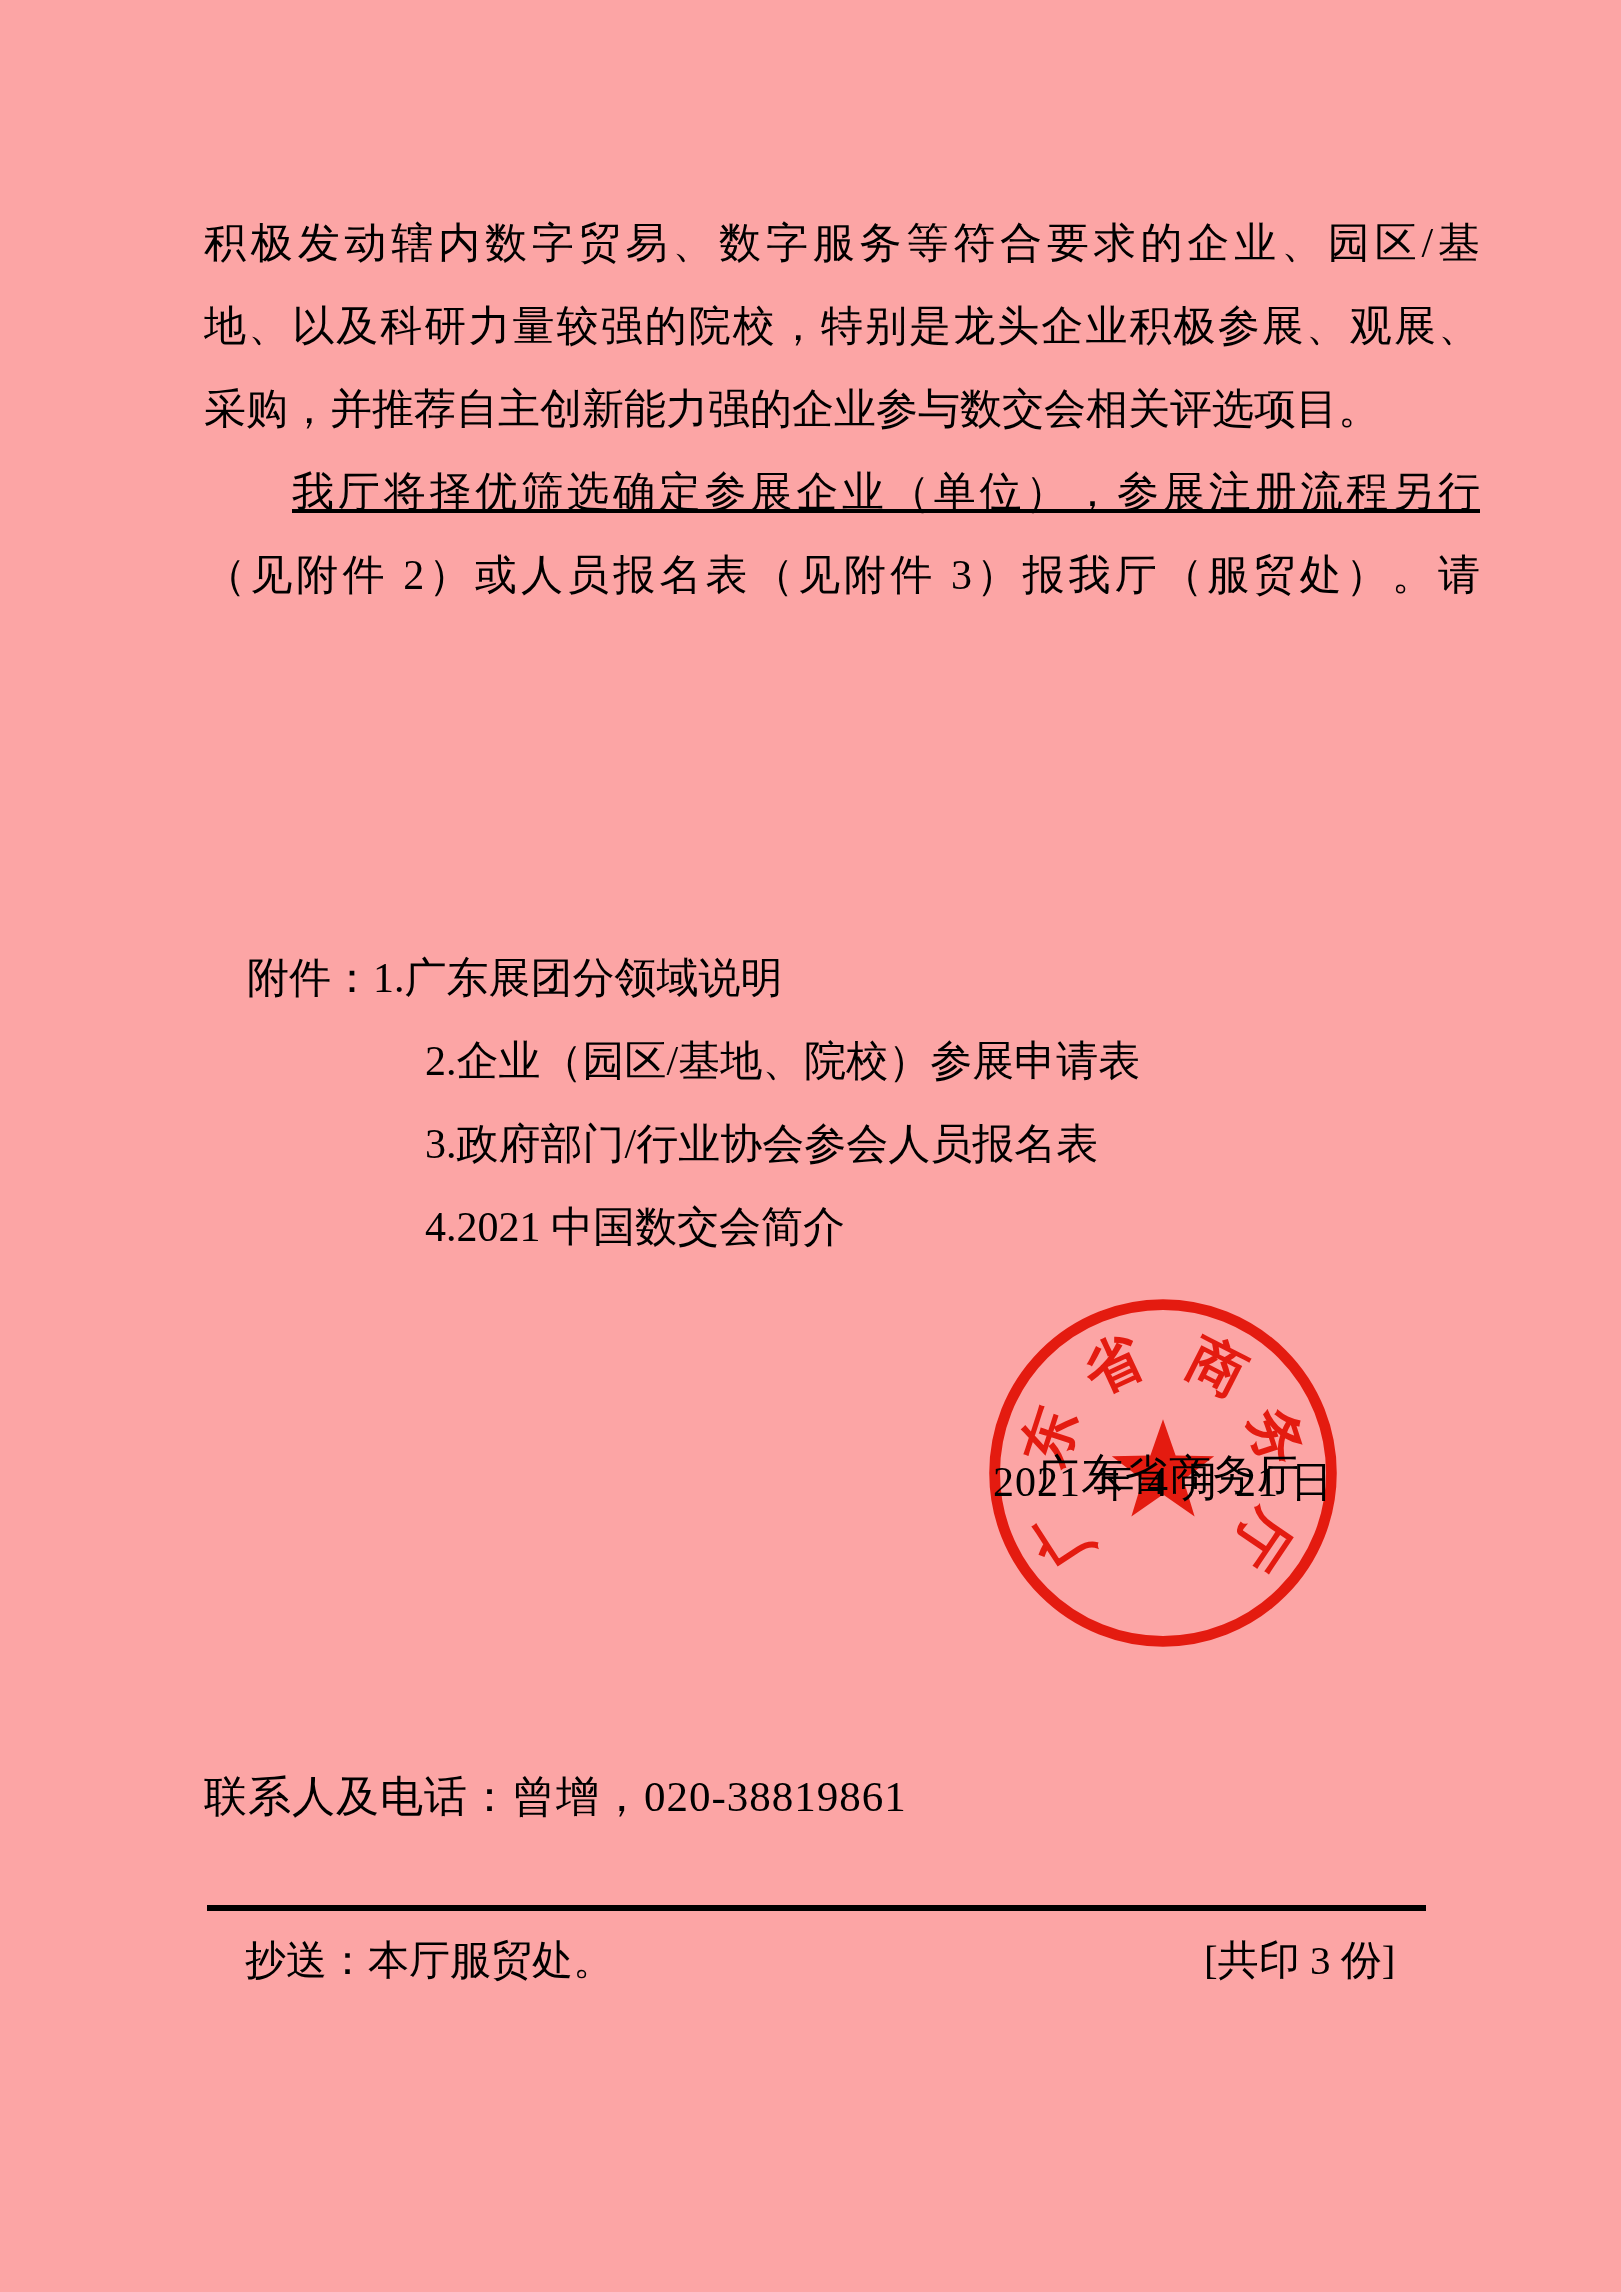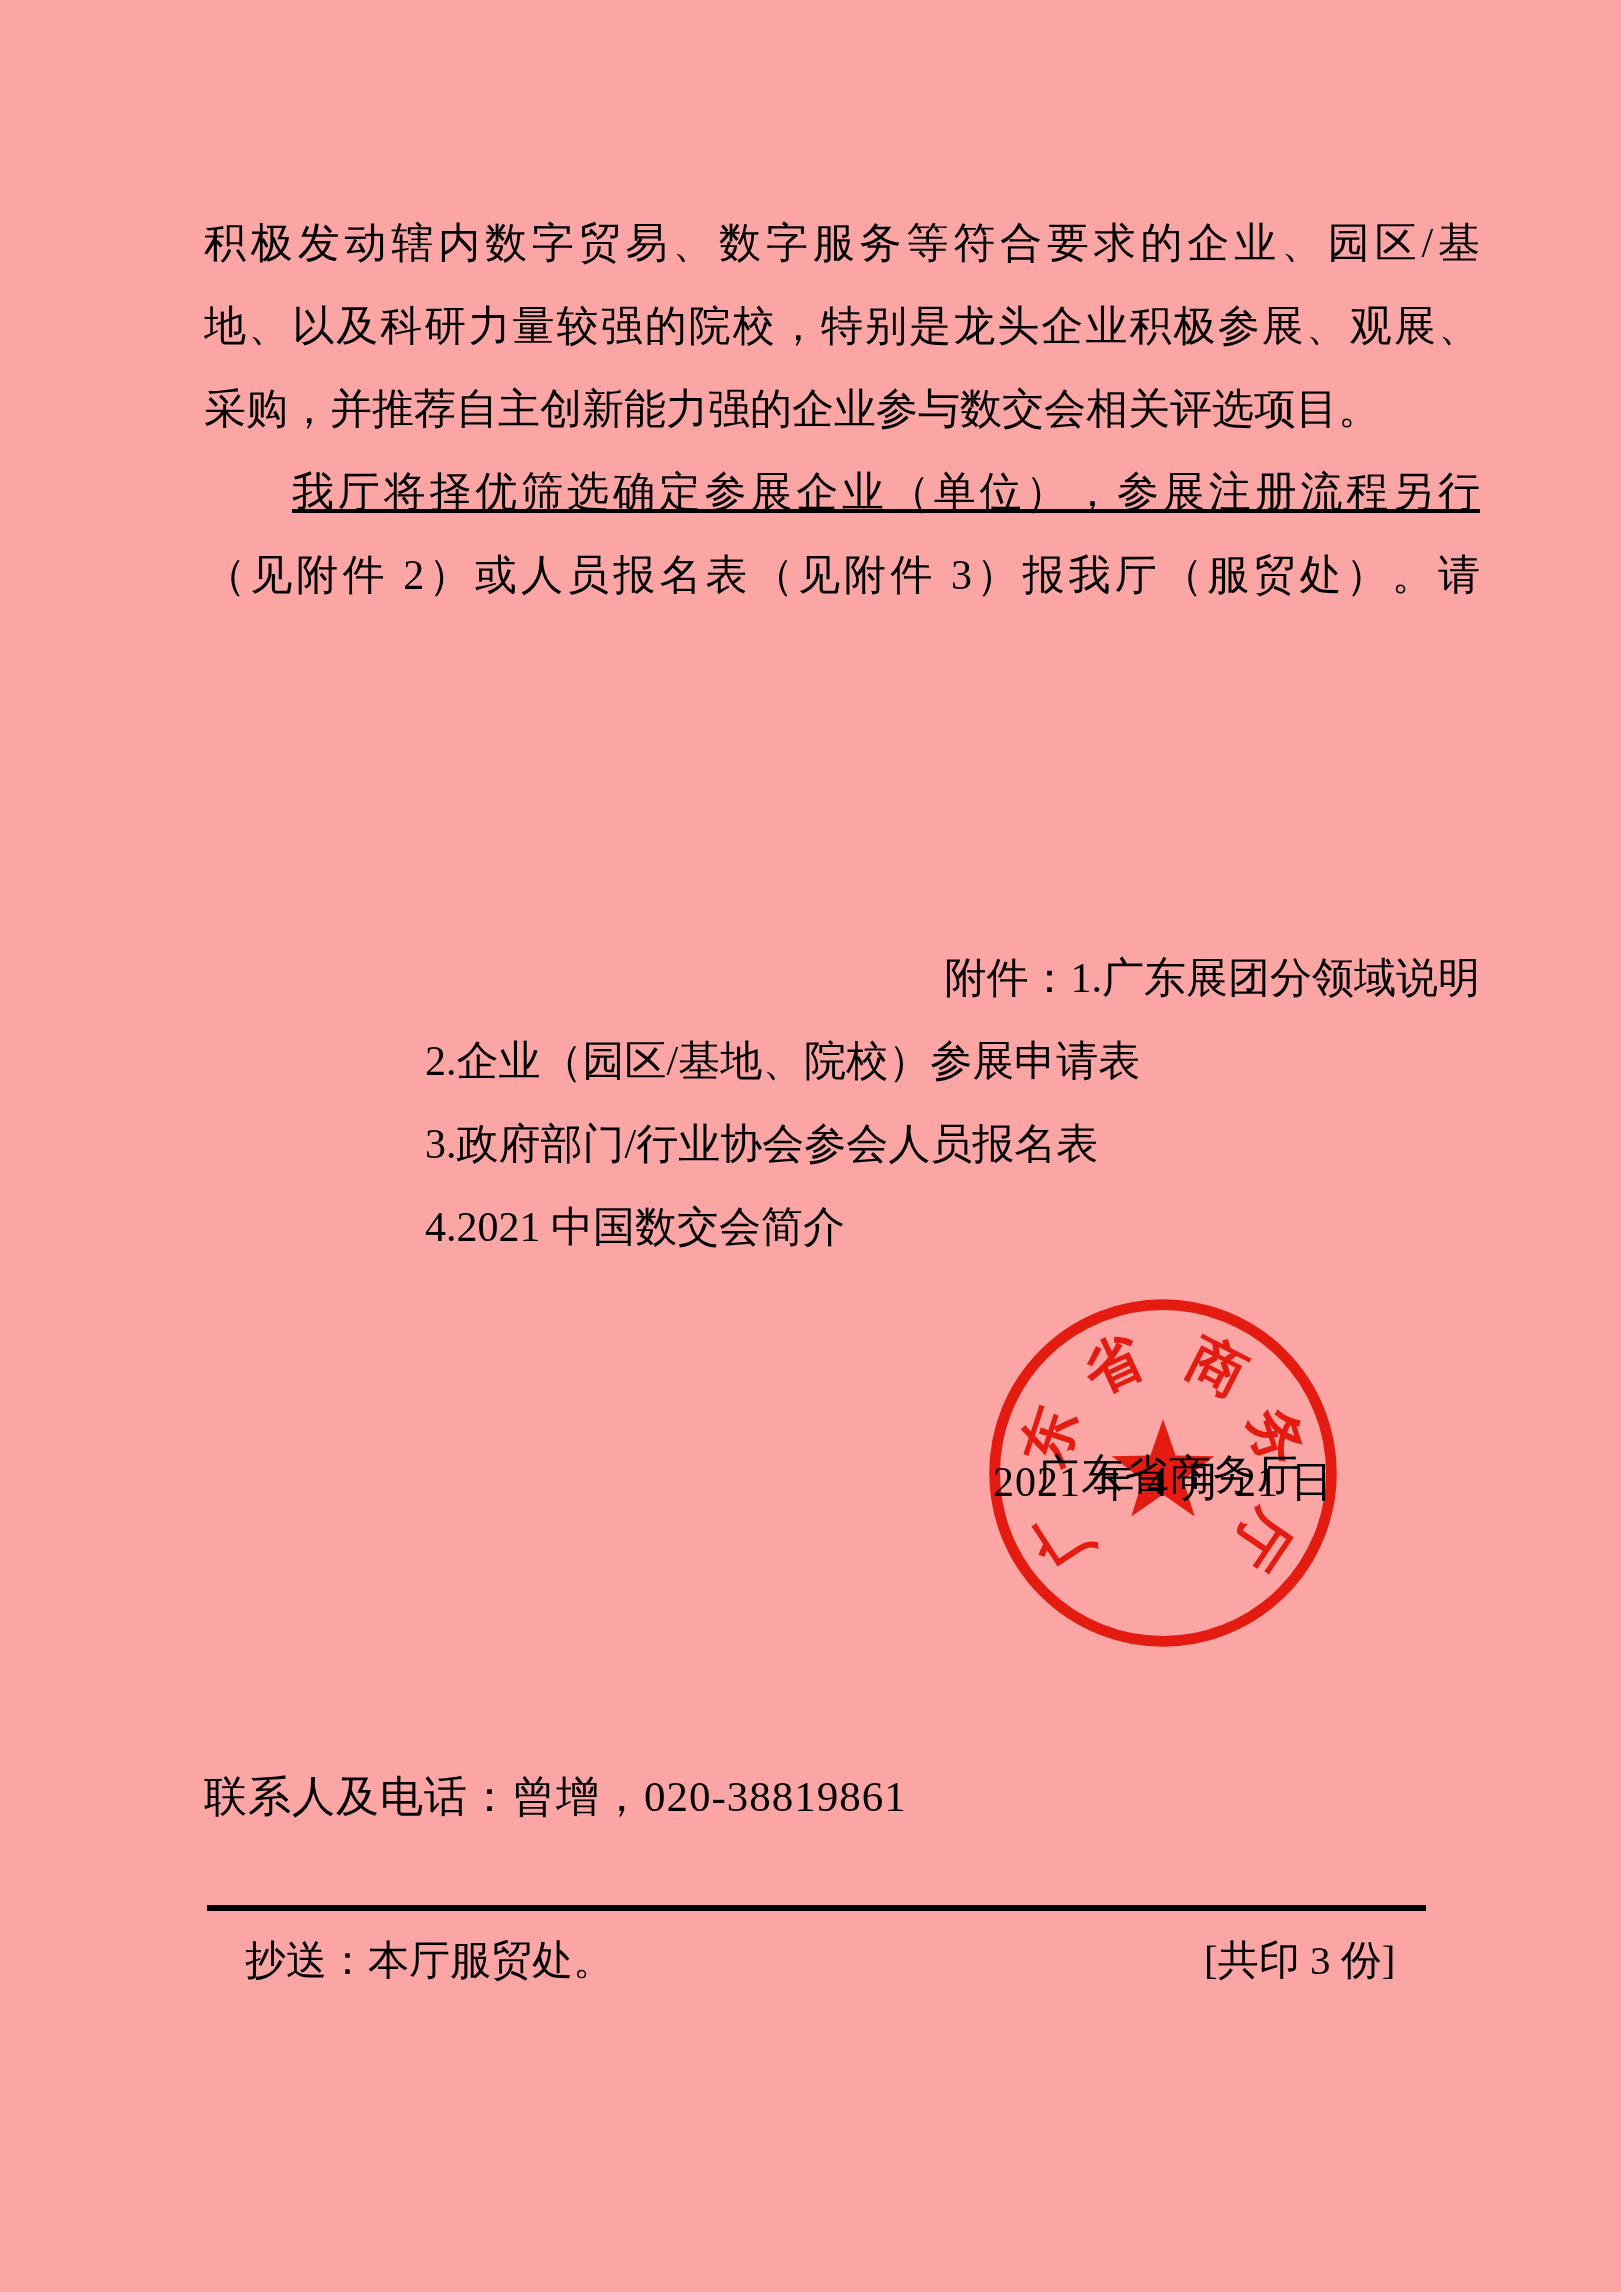--- a/index.html
+++ b/index.html
@@ -16,21 +16,21 @@
     font-size:42px;line-height:83px;
   }
   .bline{height:83px;white-space:nowrap;}
   .bline.justify{white-space:normal;text-align:justify;text-align-last:justify;text-justify:inter-character;}
   .bline.indent{text-indent:88px;text-decoration:underline;}
   .attachments{
     position:absolute;left:204px;top:937px;width:1276px;
     font-size:42px;line-height:83px;
   }
   .aline{height:83px;white-space:nowrap;}
-  .aline.first{margin-left:43px;text-align:right;}
+  .aline.first{margin-left:43px;}
   .aline.item{margin-left:221px;}
   .seal-svg{position:absolute;left:977px;top:1287px;width:372px;height:372px;z-index:1;}
   .sig-org{
     position:absolute;left:1037px;top:1447px;z-index:2;
     font-size:42px;letter-spacing:2px;white-space:nowrap;
   }
   .sig-date{
     position:absolute;left:993px;top:1454px;z-index:2;
     font-size:42px;letter-spacing:1px;white-space:nowrap;text-align:center;
   }

